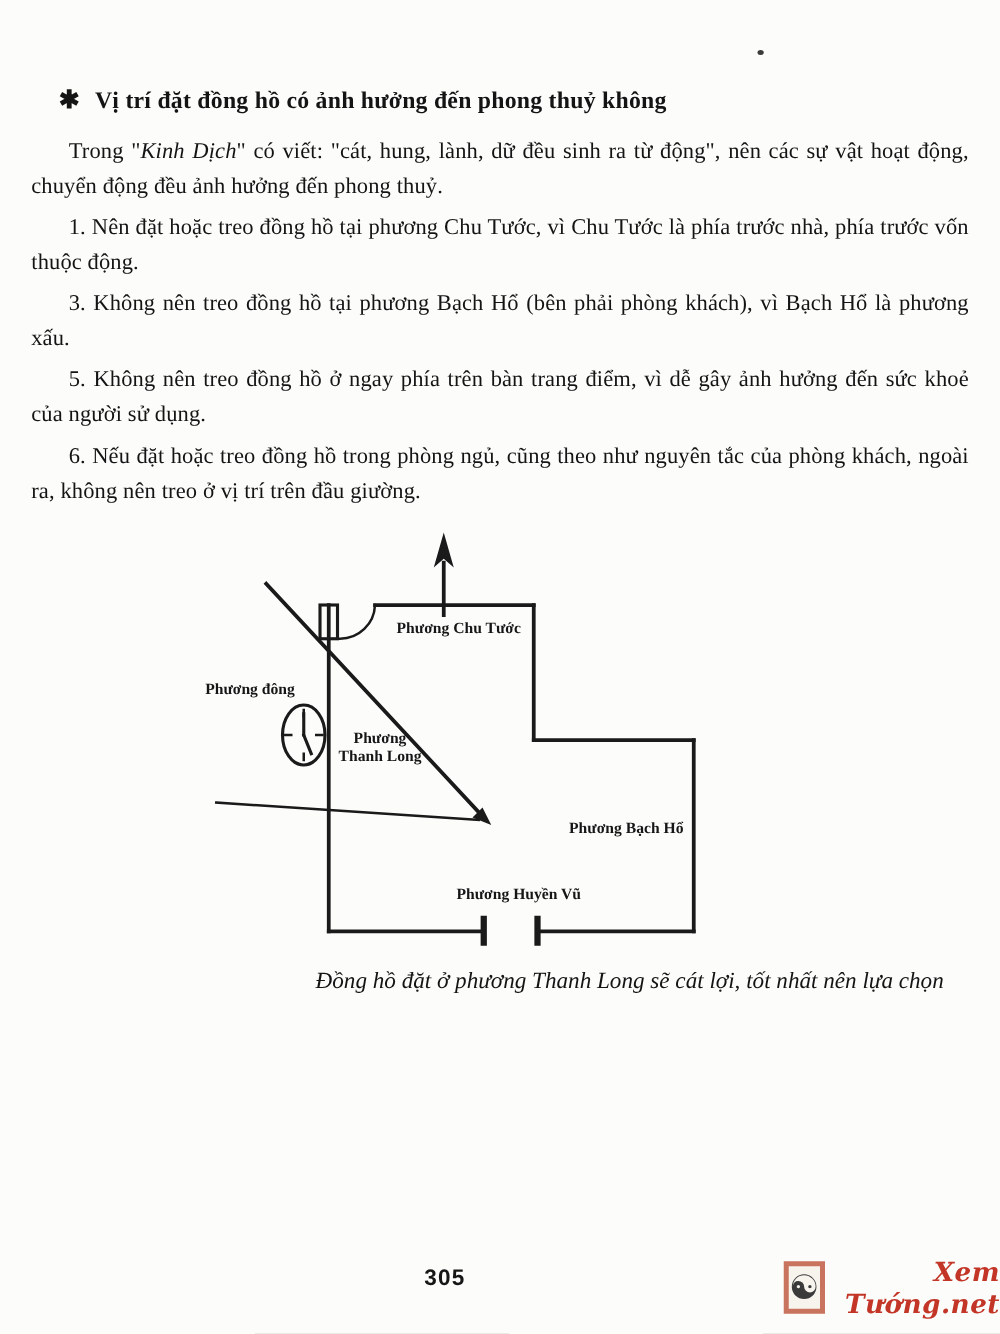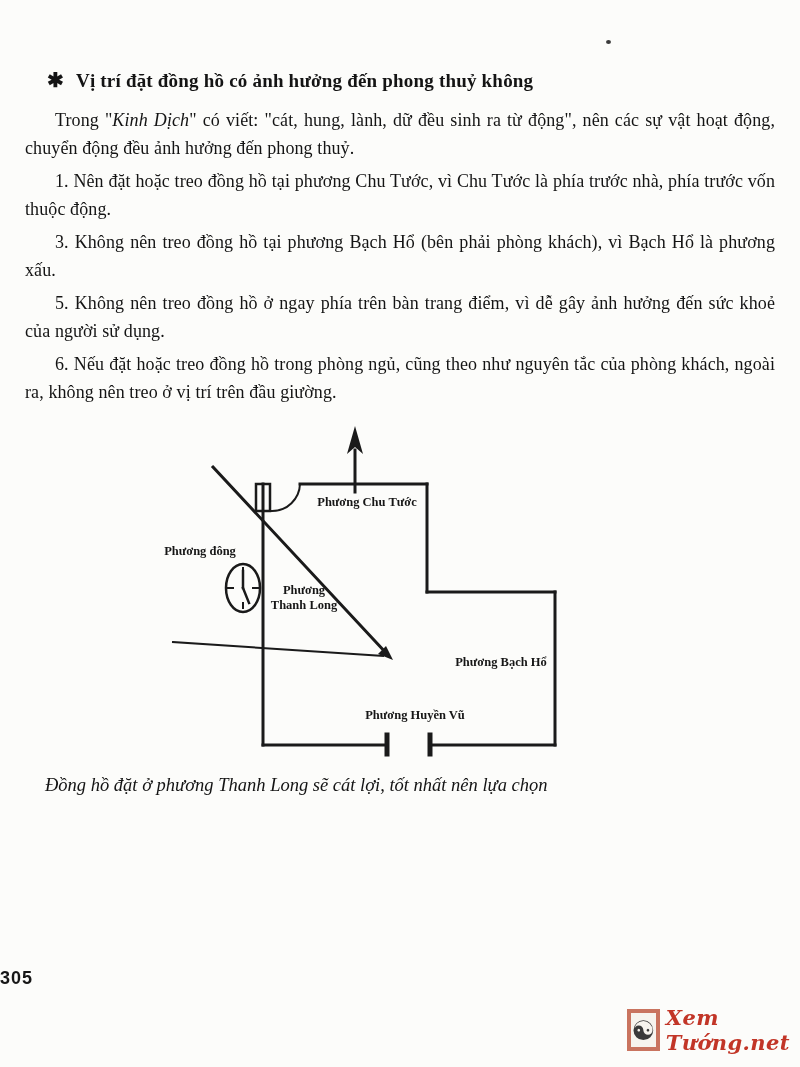--- a/index.html
+++ b/index.html
@@ -24,26 +24,26 @@
     margin:0 0 6px 0;
     font-size:18px; line-height:27.5px;
     text-align:justify; text-indent:30px;
     letter-spacing:.1px;
   }
   .figure { margin:16px 0 0 55px;text-align:center; }
   .figure svg { display:block; }
   .lbl { font:bold 12.5px "Liberation Serif", serif; fill:#161616; }
   .caption {
     margin:10px 20px 0 20px;
-    text-align:left; font-style:italic;
+    text-align:right; font-style:italic;
     font-size:18.5px; line-height:27px;
   }
   .pageno {
-    position:absolute; top:968px; left:0; width:712px;
-    text-align:left;
+    position:absolute; top:1012px; left:0; width:712px;
+    text-align:center;
     font-family:"Liberation Sans", sans-serif;
     font-weight:bold; font-size:18px; letter-spacing:1px;
     color:#161616;
   }
   .watermark {
     position:absolute; left:627px; top:1005px;
     display:flex; align-items:center; gap:6px;
   }
   .wm-icon {
     box-sizing:border-box;
@@ -51,20 +51,21 @@
     border:4px solid #c9745f; background:#f7f4ee;
     display:flex; align-items:center; justify-content:center;
     font-size:27px; color:#3a3a3a;
     font-family:"DejaVu Sans", sans-serif;
   }
   .wm-text {
     color:#c23527; font-size:21px;
     font-style:italic; font-weight:bold;
     font-family:"DejaVu Serif", serif;
     letter-spacing:.4px;
+    text-align:right;
   }
   .speck {
     position:absolute; left:606px; top:40px;
     width:5px; height:4px; background:#3b3b3b; border-radius:50%;
   }
 </style>
 </head>
 <body>
 
 <div class="page">

